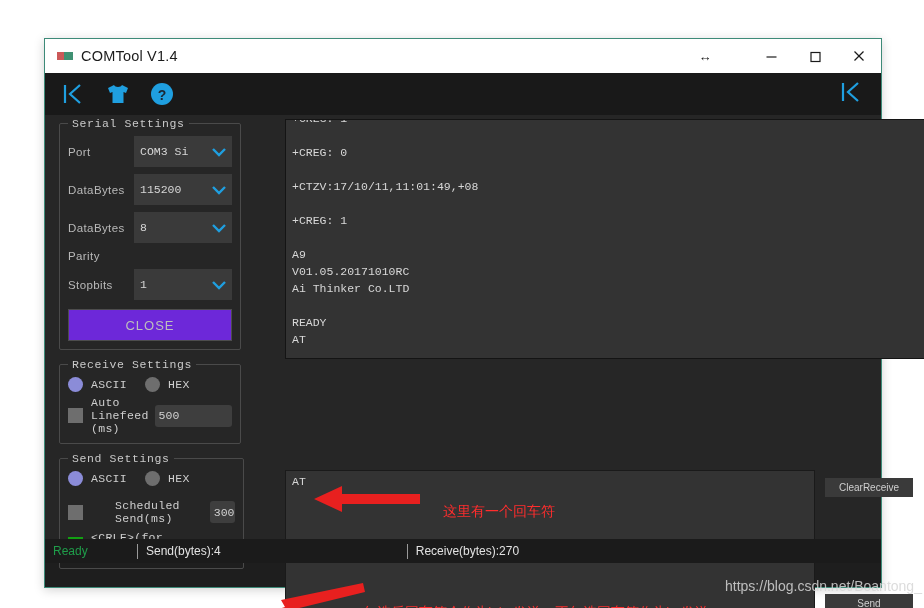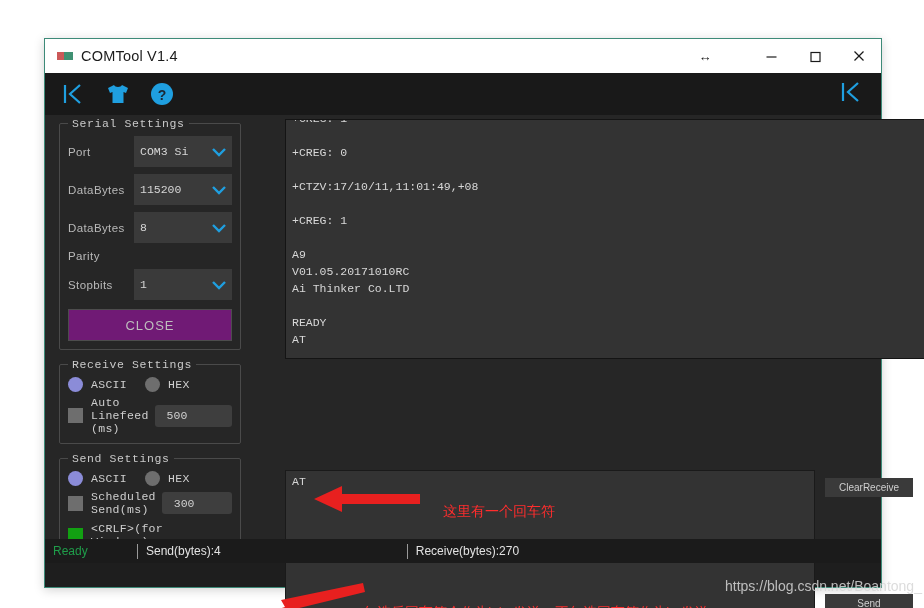--- a/index.html
+++ b/index.html
@@ -107,21 +107,21 @@
     font-family: "Liberation Mono", monospace;
     font-size: 11.5px;
   }
   .combo .chev {
     position: absolute; right: 3px; top: 50%; transform: translateY(-50%);
     width: 20px; height: 20px; display:flex; align-items:center; justify-content:center;
   }
   .btn-close-serial {
     margin-top: 9px;
     height: 32px;
-    background: #701a75;
+    background: #6d28d9;
     border: 1px solid #4d4d4d;
     color: #bdbdbd;
     font-family: "Liberation Sans", sans-serif;
     font-size: 13px;
     letter-spacing: 1px;
     display:flex; align-items:center; justify-content:center;
   }
 
   
   .optrow { display:flex; align-items:center; margin-bottom: 3px; }
@@ -138,21 +138,21 @@
     width: 15px; height: 15px; background: #6e6e6e; flex: 0 0 auto; margin-right: 8px;
   }
   .chk.on { background: #12a012; }
   .two-line {
     color: #cfcfcf; font-family: "Liberation Mono", monospace; font-size: 11.5px;
     line-height: 13px; letter-spacing: .3px;
   }
   .numbox {
     height: 22px; background: #3e3e3e; border-radius: 3px;
     color: #d0d0d0; font-family: "Liberation Mono", monospace; font-size: 11.5px;
-    display:flex; align-items:center; padding-left: 12px;
+    display:flex; align-items:center; padding-left: 4px;
     margin-left: 6px; flex: 1 1 auto;
   }
   .hrow { display: flex; align-items: center; }
 
   
   .recv {
     position: absolute;
     left: 240px; top: 4px;
     width: 700px; height: 240px;
     background: #333333;
@@ -385,21 +385,21 @@
         </fieldset>
 
         <fieldset class="group">
           <legend>Send Settings</legend>
           <div class="optrow">
             <span class="radio"></span>
             <span class="opt-lbl">ASCII</span>
             <span class="radio off"></span>
             <span class="opt-lbl">HEX</span>
           </div>
-          <div class="hrow" style="margin-top:4px;">
+          <div class="hrow" style="margin-top:13px;gap:24px;">
             <span class="chk"></span>
             <span class="two-line"><span>Scheduled</span><br><span>Send(ms)</span></span>
             <span class="numbox">300</span>
           </div>
           <div class="optrow" style="margin-top:6px;">
             <span class="chk on"></span>
             <span class="opt-lbl">&lt;CRLF&gt;(for Windows)</span>
           </div>
         </fieldset>
       </div>

